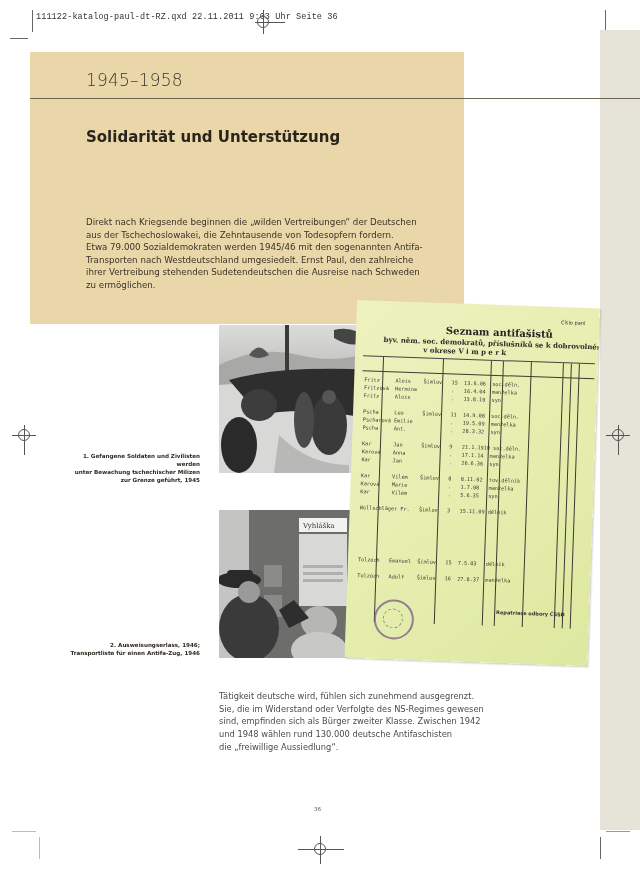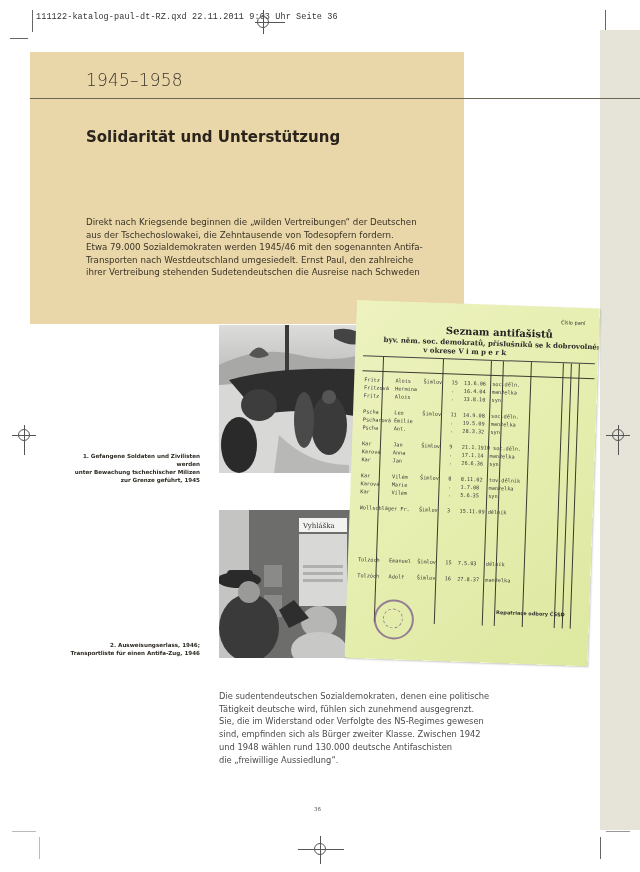--- a/index.html
+++ b/index.html
@@ -60,20 +60,21 @@
 <div class="abs section-rule"></div>
 <div class="abs era">1945–1958</div>
 <div class="abs title">Solidarität und Unterstützung</div>
 
 <div class="abs intro">
   <p>Direkt nach Kriegsende beginnen die „wilden Vertreibungen“ der Deutschen</p>
   <p>aus der Tschechoslowakei, die Zehntausende von Todesopfern fordern.</p>
   <p>Etwa 79.000 Sozialdemokraten werden 1945/46 mit den sogenannten Antifa-</p>
   <p>Transporten nach Westdeutschland umgesiedelt. Ernst Paul, den zahlreiche</p>
   <p>ihrer Vertreibung stehenden Sudetendeutschen die Ausreise nach Schweden</p>
+  <p>zu ermöglichen.</p>
 </div>
 
 <div class="abs photo photo1">
   <svg width="155" height="148" viewBox="0 0 155 148">
     <defs>
       <linearGradient id="sky1" x1="0" y1="0" x2="0" y2="1">
         <stop offset="0" stop-color="#dcdcda"></stop>
         <stop offset="0.35" stop-color="#bdbdbb"></stop>
         <stop offset="1" stop-color="#8a8a88"></stop>
       </linearGradient>
@@ -155,21 +156,20 @@
     <div class="doc-row" style="top:132px;">Kar       Vilém             .   5.6.35   syn</div>
     <div class="doc-row" style="top:148px;">Wollschläger Fr.   Šimlov   3   15.11.09 dělník</div>
     <div class="doc-row" style="top:200px;">Tolzóch   Emanuel  Šimlov   15  7.5.03   dělník</div>
     <div class="doc-row" style="top:216px;">Tolzóch   Adolf    Šimlov   16  27.8.37  manželka</div>
   </div>
   <div class="stamp"></div>
   <div class="sign">Repatriace odbory ČSSD</div>
 </div>
 
 <div class="abs body2">
-  <p>Die sudentendeutschen Sozialdemokraten, denen eine politische</p>
   <p>Tätigkeit deutsche wird, fühlen sich zunehmend ausgegrenzt.</p>
   <p>Sie, die im Widerstand oder Verfolgte des NS-Regimes gewesen</p>
   <p>sind, empfinden sich als Bürger zweiter Klasse. Zwischen 1942</p>
   <p>und 1948 wählen rund 130.000 deutsche Antifaschisten</p>
   <p>die „freiwillige Aussiedlung“.</p>
 </div>
 
 <div class="abs pagenum">36</div>
 
 <div class="reg" style="left:255px;top:10px;width:30px;height:24px;">

